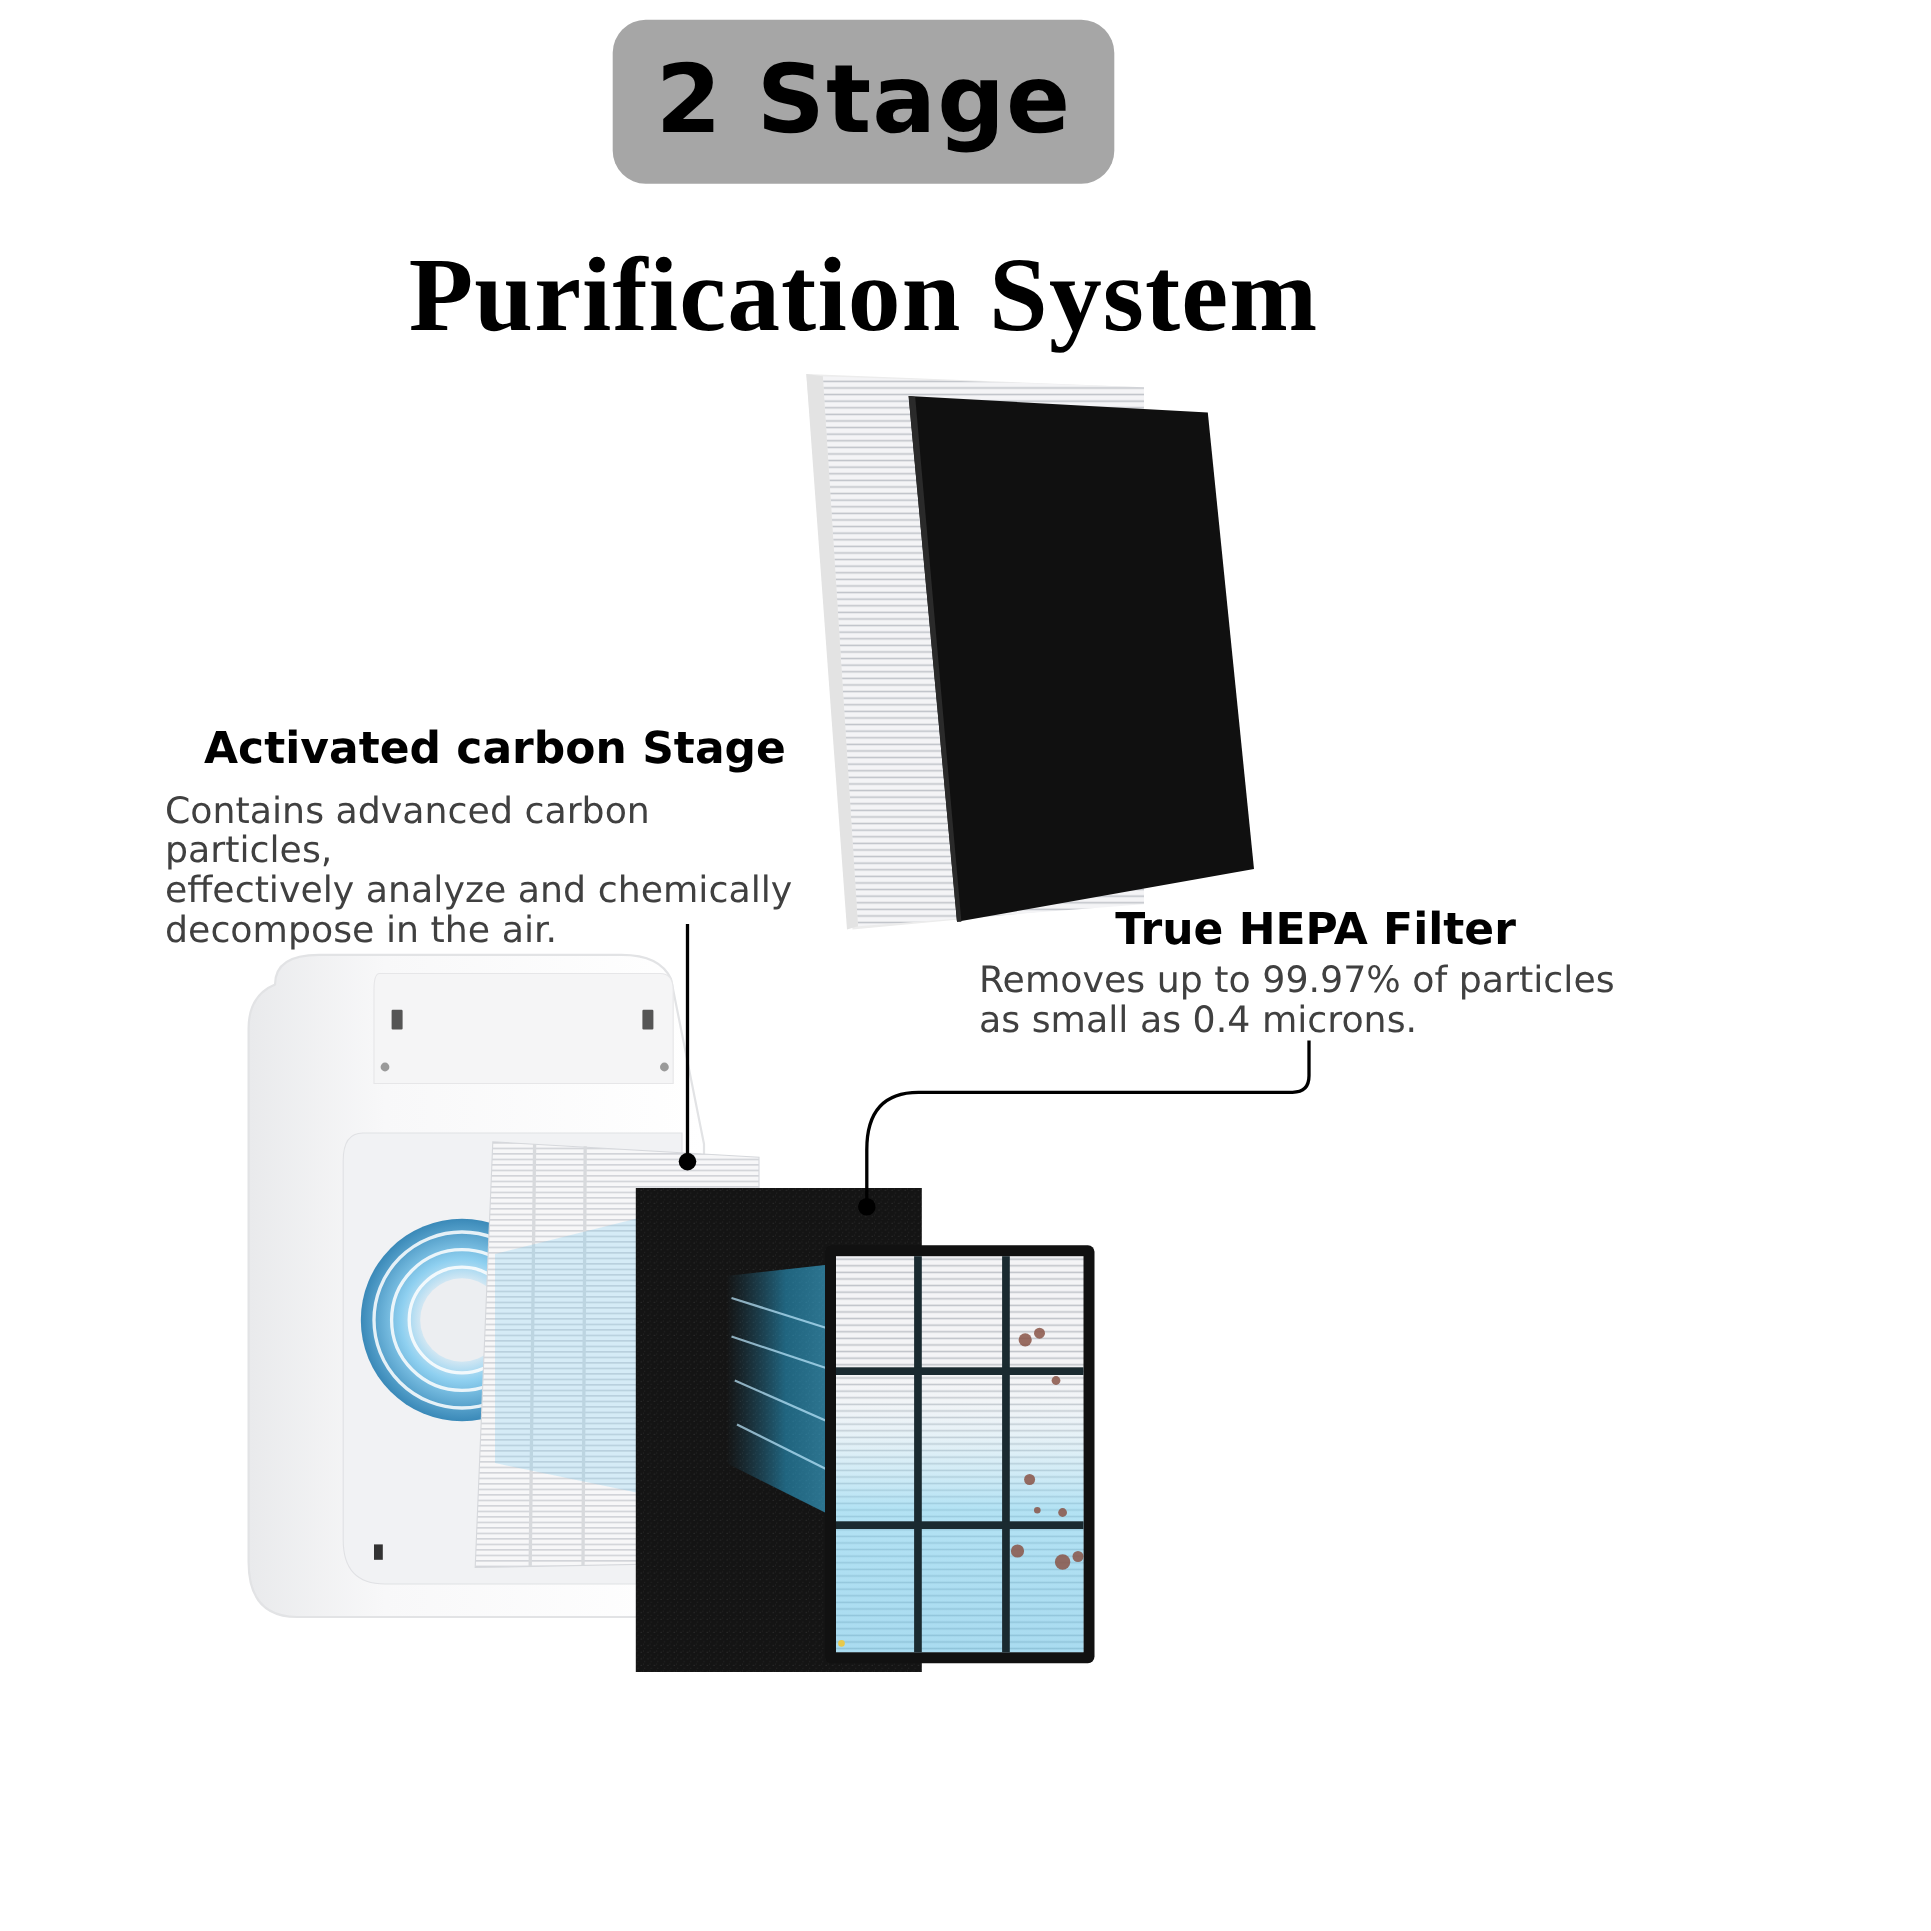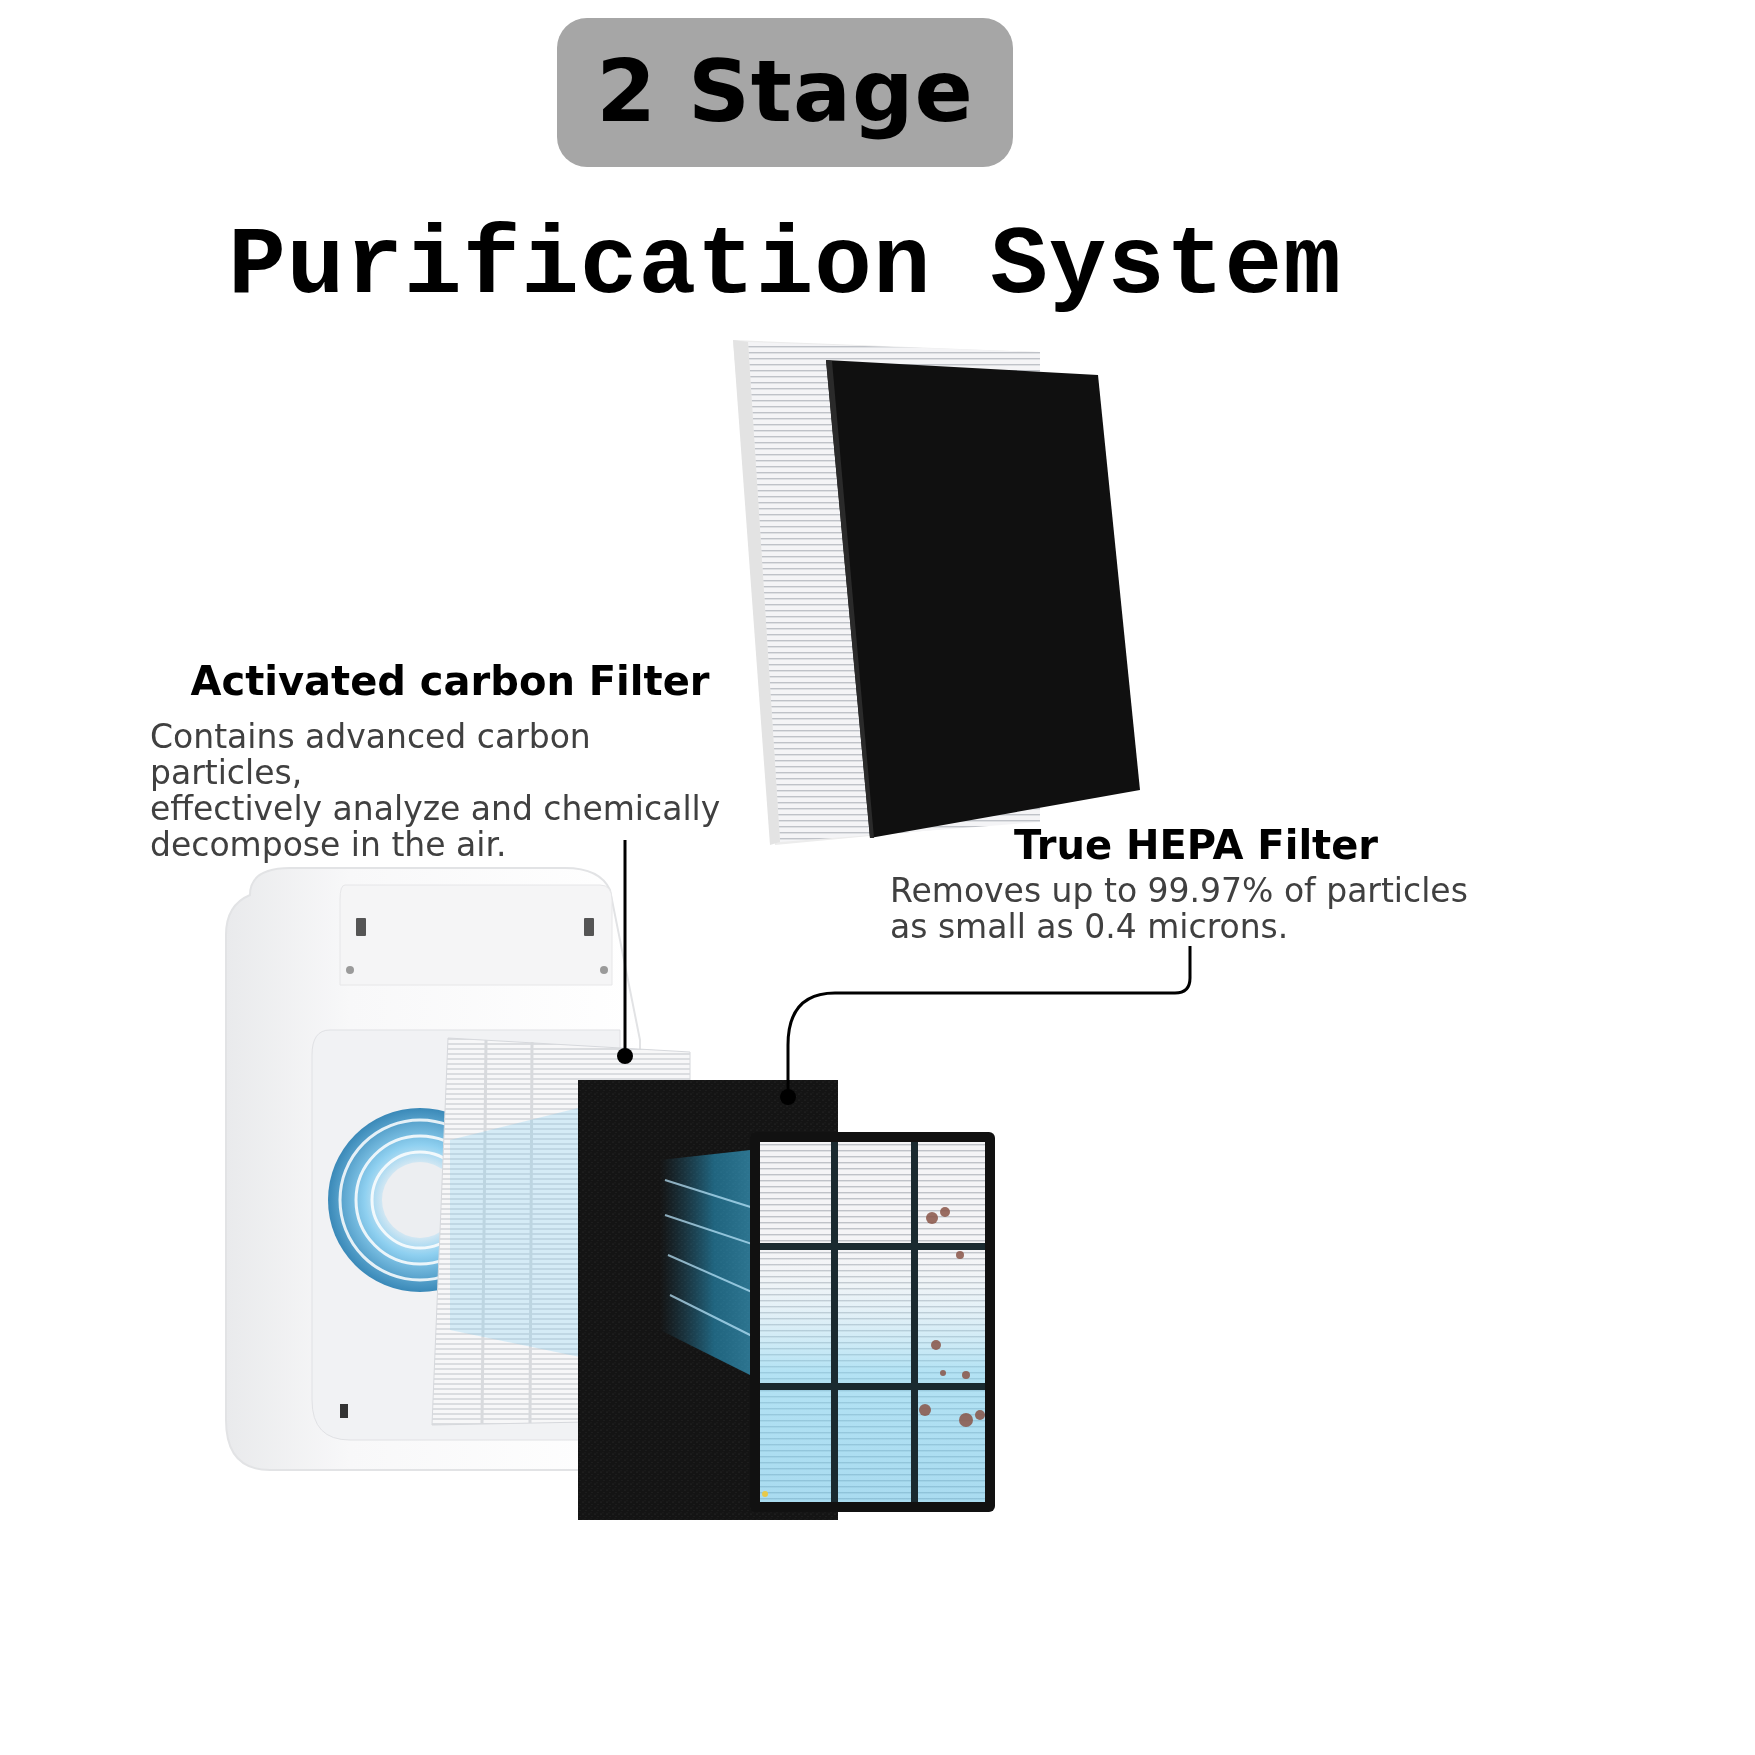--- a/index.html
+++ b/index.html
@@ -11,21 +11,21 @@
     background: #a6a6a6; border-radius: 30px;
     display: flex; align-items: center; justify-content: center;
   }
   .badge-text {
     color: #000000; font-weight: bold; font-size: 86px; letter-spacing: 1px;
     font-family: "DejaVu Sans", sans-serif; margin-top: -4px;
   }
   .headline {
     position: absolute; left: 0; width: 1570px; top: 212px; text-align: center;
     font-size: 96px; font-weight: bold; letter-spacing: 1px;
-    font-family: Liberation Mono, monospace;
+    font-family: Liberation Serif, serif;
   }
 
   .label-title { position: absolute; text-align: center; font-weight: bold; font-size: 40px; font-family: "DejaVu Sans", sans-serif; }
   .label-desc  { position: absolute; text-align: left; font-size: 33px; line-height: 36px; color: #404040; font-family: "DejaVu Sans", sans-serif; }
 
   #carbon-title { left: 150px; width: 600px; top: 658px; }
   #carbon-desc  { left: 150px; width: 600px; top: 719px; }
   #hepa-title   { left: 896px; width: 600px; top: 822px; }
   #hepa-desc    { left: 890px; width: 600px; top: 873px; }
 
@@ -150,21 +150,21 @@
   <g>
     <line x1="625" y1="840" x2="625" y2="1052" stroke="#000" stroke-width="3"></line>
     <circle cx="625" cy="1056" r="8" fill="#000"></circle>
   </g>
   <g>
     <path d="M1190,946 L1190,978 Q1190,993 1175,993 L835,993 Q788,993 788,1045 L788,1090" stroke="#000" stroke-width="3" fill="none"></path>
     <circle cx="788" cy="1097" r="8" fill="#000"></circle>
   </g>
 </svg>
 
-<div class="label-title" id="carbon-title">Activated carbon Filter</div>
+<div class="label-title" id="carbon-title">Activated carbon Stage</div>
 <div class="label-desc" id="carbon-desc">
   <div>Contains advanced carbon particles,</div>
   <div>effectively analyze and chemically</div>
   <div>decompose in the air.</div>
 </div>
 
 <div class="label-title" id="hepa-title">True HEPA Filter</div>
 <div class="label-desc" id="hepa-desc">
   <div>Removes up to 99.97% of particles</div>
   <div>as small as 0.4 microns.</div>

